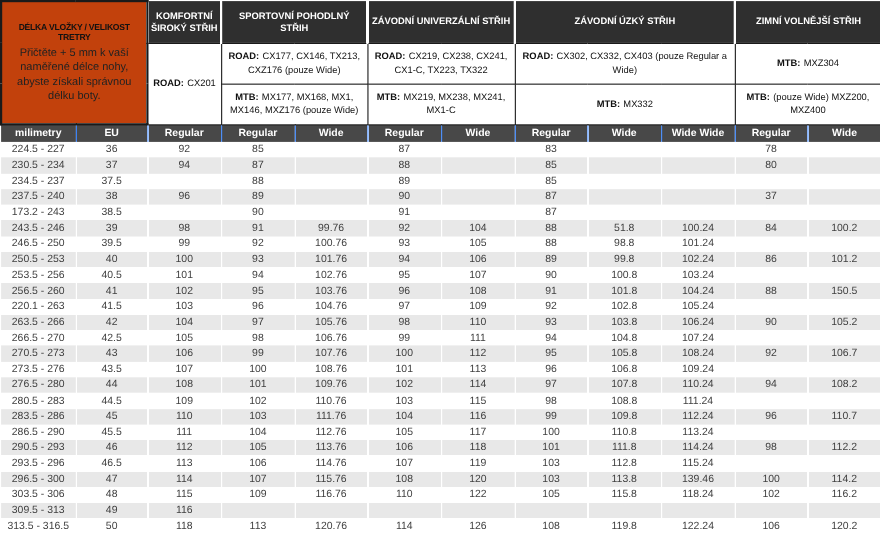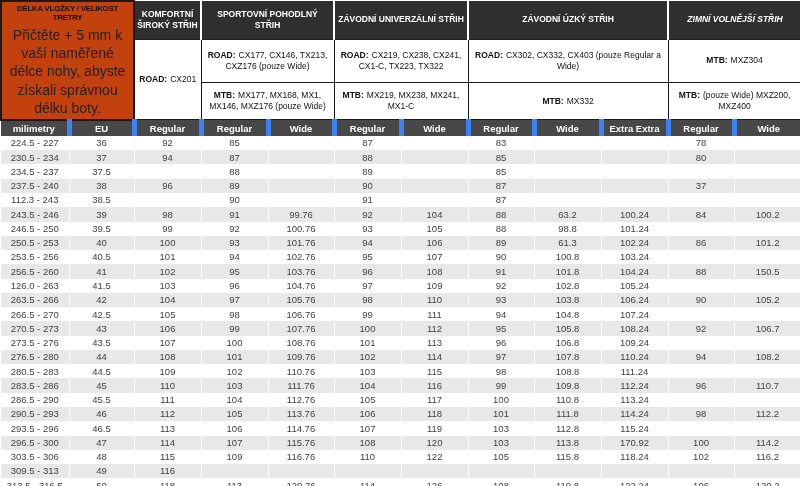--- a/index.html
+++ b/index.html
@@ -13,38 +13,38 @@
   tr.r-sub   { height: 16px; }
   tbody tr   { height: 14px; }
 
   th, td { overflow: hidden; }
 
   .left-cell {
     background: #c2410c; border: 2px solid #1a1a1a; vertical-align: middle;
     padding: 2px 3px; text-align: center; margin-top: 16px;
   }
   .lc-title { font-weight: bold; font-size: 7.8px; letter-spacing: -0.2px; color: #111; margin-bottom: 4px; }
-  .lc-note  { font-size: 14px; color: #222; line-height: 1.3; }
+  .lc-note  { font-size: 10px; color: #222; line-height: 1.3; }
 
   .grp {
     background: #2f2f2f; color: #fff; font-weight: bold; font-size: 8.5px;
     text-align: center; vertical-align: middle; border-right: 2px solid #fff;
     padding: 1px 2px; line-height: 1.3;
   }
-  .grp-last { border-right: none; font-style: italic; }
+  .grp-last { border-right: none; }
 
   .prod {
     background: #fff; border: 1px solid #1a1a1a; text-align: center; vertical-align: middle;
     font-size: 8.5px; color: #111; padding: 1px 4px; line-height: 1.35;
   }
   .plbl { font-weight: bold; margin-right: 3px; }
 
   .r-sub th {
     background: #484848; color: #fff; font-weight: bold; font-size: 9.5px;
-    text-align: center; vertical-align: middle; border-right: 5px solid #3b82f6;
+    text-align: center; vertical-align: middle; border-right: 1px solid #3b82f6;
   }
   .r-sub th:last-child { border-right: none; }
 
   tbody td {
     font-size: 9.5px; color: #3f3f3f; text-align: center; vertical-align: middle;
     border-right: 1px solid #fff; line-height: 1;
   }
   tbody tr:nth-child(even) td { background: #e8e8e8; }
   tbody tr:nth-child(odd)  td { background: #ffffff; }
 </style>
@@ -113,21 +113,21 @@
     <tr class="r-sub">
       <th>milimetry</th>
       <th>EU</th>
       <th>Regular</th>
       <th>Regular</th>
       <th>Wide</th>
       <th>Regular</th>
       <th>Wide</th>
       <th>Regular</th>
       <th>Wide</th>
-      <th>Extra Extra</th>
+      <th>Wide Wide</th>
       <th>Regular</th>
       <th>Wide</th>
     </tr>
   </thead>
   <tbody>
         <tr>
           <td>224.5 - 227</td>
           <td>36</td>
           <td>92</td>
           <td>85</td>
@@ -176,21 +176,21 @@
           <td></td>
           <td>90</td>
           <td></td>
           <td>87</td>
           <td></td>
           <td></td>
           <td>37</td>
           <td></td>
         </tr>
         <tr>
-          <td>112.3 - 243</td>
+          <td>173.2 - 243</td>
           <td>38.5</td>
           <td></td>
           <td>90</td>
           <td></td>
           <td>91</td>
           <td></td>
           <td>87</td>
           <td></td>
           <td></td>
           <td></td>
@@ -198,21 +198,21 @@
         </tr>
         <tr>
           <td>243.5 - 246</td>
           <td>39</td>
           <td>98</td>
           <td>91</td>
           <td>99.76</td>
           <td>92</td>
           <td>104</td>
           <td>88</td>
-          <td>63.2</td>
+          <td>51.8</td>
           <td>100.24</td>
           <td>84</td>
           <td>100.2</td>
         </tr>
         <tr>
           <td>246.5 - 250</td>
           <td>39.5</td>
           <td>99</td>
           <td>92</td>
           <td>100.76</td>
@@ -226,21 +226,21 @@
         </tr>
         <tr>
           <td>250.5 - 253</td>
           <td>40</td>
           <td>100</td>
           <td>93</td>
           <td>101.76</td>
           <td>94</td>
           <td>106</td>
           <td>89</td>
-          <td>61.3</td>
+          <td>99.8</td>
           <td>102.24</td>
           <td>86</td>
           <td>101.2</td>
         </tr>
         <tr>
           <td>253.5 - 256</td>
           <td>40.5</td>
           <td>101</td>
           <td>94</td>
           <td>102.76</td>
@@ -260,21 +260,21 @@
           <td>103.76</td>
           <td>96</td>
           <td>108</td>
           <td>91</td>
           <td>101.8</td>
           <td>104.24</td>
           <td>88</td>
           <td>150.5</td>
         </tr>
         <tr>
-          <td>126.0 - 263</td>
+          <td>220.1 - 263</td>
           <td>41.5</td>
           <td>103</td>
           <td>96</td>
           <td>104.76</td>
           <td>97</td>
           <td>109</td>
           <td>92</td>
           <td>102.8</td>
           <td>105.24</td>
           <td></td>
@@ -423,21 +423,21 @@
         <tr>
           <td>296.5 - 300</td>
           <td>47</td>
           <td>114</td>
           <td>107</td>
           <td>115.76</td>
           <td>108</td>
           <td>120</td>
           <td>103</td>
           <td>113.8</td>
-          <td>170.92</td>
+          <td>139.46</td>
           <td>100</td>
           <td>114.2</td>
         </tr>
         <tr>
           <td>303.5 - 306</td>
           <td>48</td>
           <td>115</td>
           <td>109</td>
           <td>116.76</td>
           <td>110</td>

